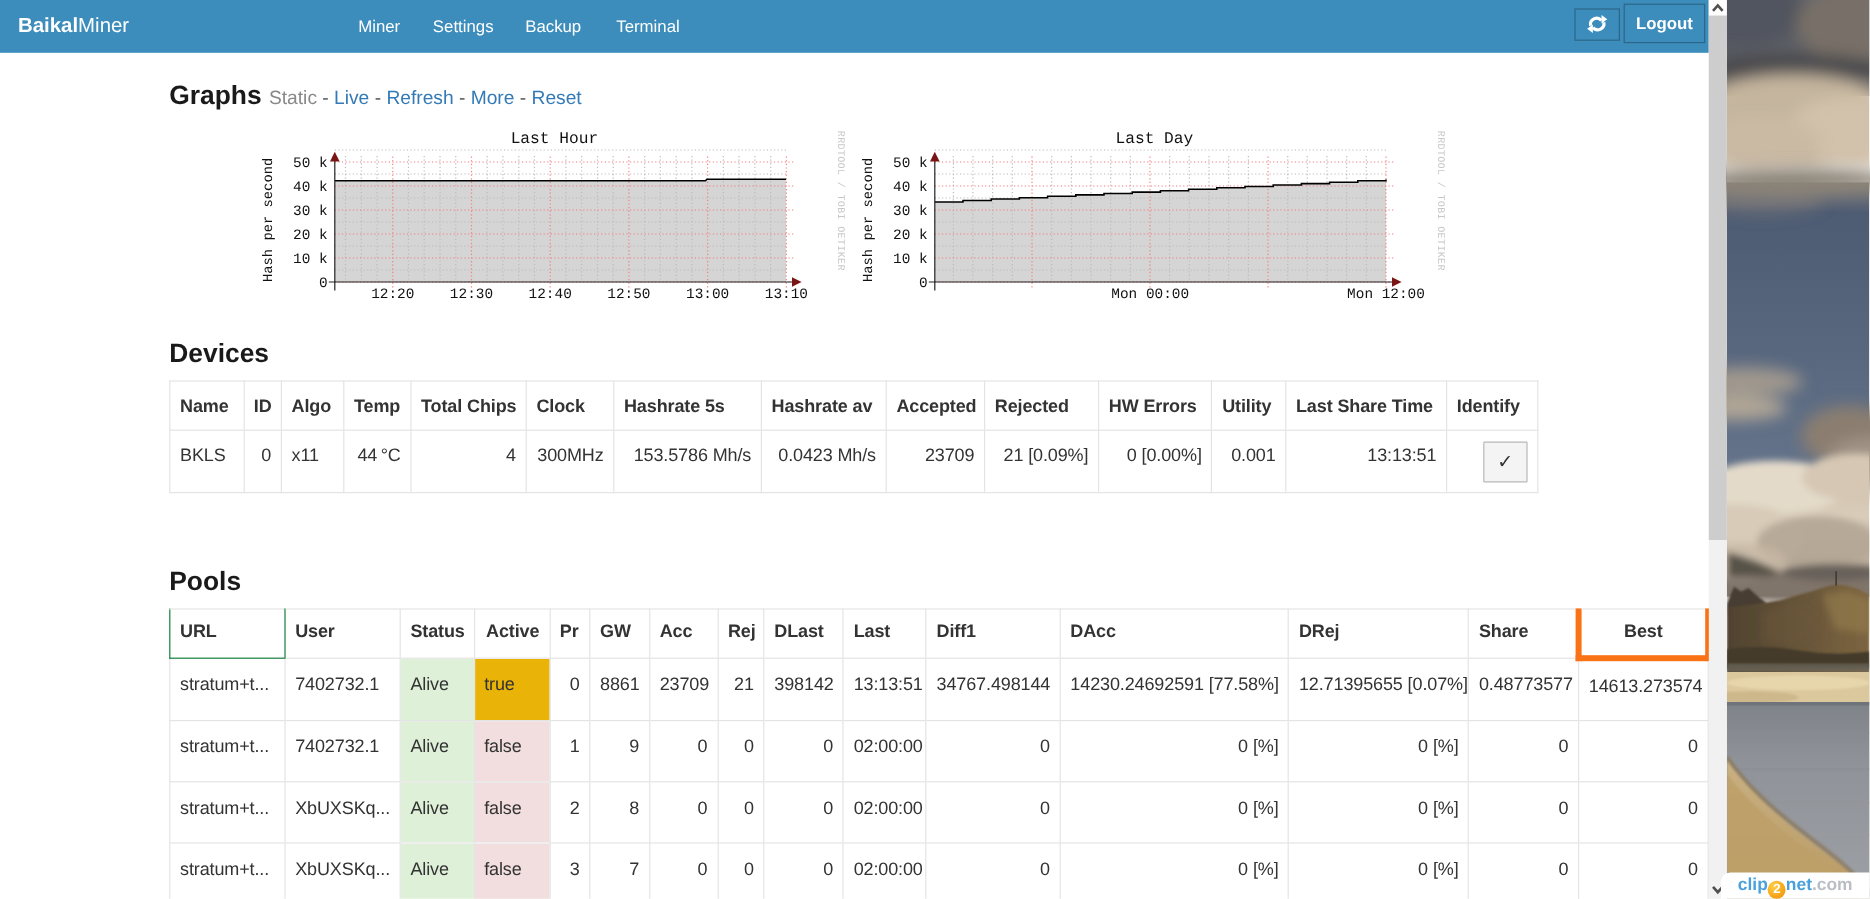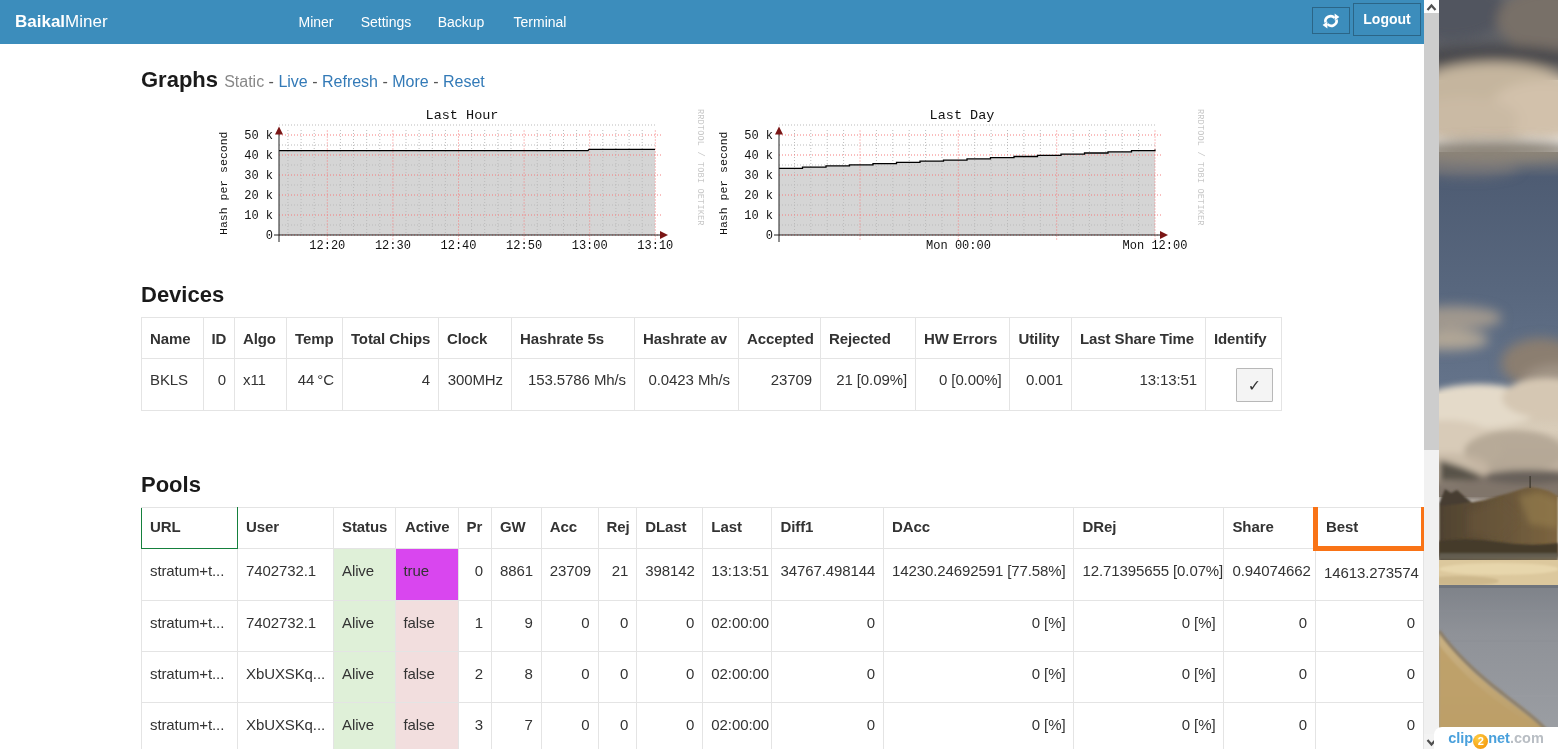--- a/index.html
+++ b/index.html
@@ -192,37 +192,37 @@
 <th style="border:1px solid #e4e4e4;border-top:1px solid #e4e4e4;padding:7px 8px 7px;text-align:left;vertical-align:top;font-weight:bold;line-height:24px;overflow:hidden;white-space:nowrap">Pr</th>
 <th style="border:1px solid #e4e4e4;border-top:1px solid #e4e4e4;padding:7px 8px 7px;text-align:left;vertical-align:top;font-weight:bold;line-height:24px;overflow:hidden;white-space:nowrap">GW</th>
 <th style="border:1px solid #e4e4e4;border-top:1px solid #e4e4e4;padding:7px 8px 7px;text-align:left;vertical-align:top;font-weight:bold;line-height:24px;overflow:hidden;white-space:nowrap">Acc</th>
 <th style="border:1px solid #e4e4e4;border-top:1px solid #e4e4e4;padding:7px 8px 7px;text-align:left;vertical-align:top;font-weight:bold;line-height:24px;overflow:hidden;white-space:nowrap">Rej</th>
 <th style="border:1px solid #e4e4e4;border-top:1px solid #e4e4e4;padding:7px 8px 7px;text-align:left;vertical-align:top;font-weight:bold;line-height:24px;overflow:hidden;white-space:nowrap">DLast</th>
 <th style="border:1px solid #e4e4e4;border-top:1px solid #e4e4e4;padding:7px 8px 7px;text-align:left;vertical-align:top;font-weight:bold;line-height:24px;overflow:hidden;white-space:nowrap">Last</th>
 <th style="border:1px solid #e4e4e4;border-top:1px solid #e4e4e4;padding:7px 8px 7px;text-align:left;vertical-align:top;font-weight:bold;line-height:24px;overflow:hidden;white-space:nowrap">Diff1</th>
 <th style="border:1px solid #e4e4e4;border-top:1px solid #e4e4e4;padding:7px 8px 7px;text-align:left;vertical-align:top;font-weight:bold;line-height:24px;overflow:hidden;white-space:nowrap">DAcc</th>
 <th style="border:1px solid #e4e4e4;border-top:1px solid #e4e4e4;padding:7px 8px 7px;text-align:left;vertical-align:top;font-weight:bold;line-height:24px;overflow:hidden;white-space:nowrap">DRej</th>
 <th style="border:1px solid #e4e4e4;border-top:1px solid #e4e4e4;padding:7px 8px 7px;text-align:left;vertical-align:top;font-weight:bold;line-height:24px;overflow:hidden;white-space:nowrap">Share</th>
-<th style="border:5px solid #f97316;border-top:1px solid #e4e4e4;padding:7px 8px 7px;text-align:left;vertical-align:top;font-weight:bold;line-height:24px;overflow:hidden;white-space:nowrap">Best</th>
+<th style="border:5px solid #f97316;border-top:1px solid #e4e4e4;padding:7px 8px 7px;text-align:center;vertical-align:top;font-weight:bold;line-height:24px;overflow:hidden;white-space:nowrap">Best</th>
 </tr>
 <tr style="height:52px">
 <td style="border:1px solid #e4e4e4;padding:10px 8px 7px;text-align:left;vertical-align:top;line-height:24px;overflow:hidden;white-space:nowrap">stratum+t...</td>
 <td style="border:1px solid #e4e4e4;padding:10px 8px 7px;text-align:left;vertical-align:top;line-height:24px;overflow:hidden;white-space:nowrap">7402732.1</td>
 <td style="border:1px solid #e4e4e4;padding:10px 8px 7px;text-align:left;vertical-align:top;line-height:24px;overflow:hidden;white-space:nowrap;background:#dff0d8">Alive</td>
-<td style="border:1px solid #e4e4e4;padding:10px 8px 7px;text-align:left;vertical-align:top;line-height:24px;overflow:hidden;white-space:nowrap;background:#d946ef">true</td>
+<td style="border:1px solid #e4e4e4;padding:10px 8px 7px;text-align:left;vertical-align:top;line-height:24px;overflow:hidden;white-space:nowrap;background:#eab308">true</td>
 <td style="border:1px solid #e4e4e4;padding:10px 8px 7px;text-align:right;vertical-align:top;line-height:24px;overflow:hidden;white-space:nowrap">0</td>
 <td style="border:1px solid #e4e4e4;padding:10px 8px 7px;text-align:right;vertical-align:top;line-height:24px;overflow:hidden;white-space:nowrap">8861</td>
 <td style="border:1px solid #e4e4e4;padding:10px 8px 7px;text-align:right;vertical-align:top;line-height:24px;overflow:hidden;white-space:nowrap">23709</td>
 <td style="border:1px solid #e4e4e4;padding:10px 8px 7px;text-align:right;vertical-align:top;line-height:24px;overflow:hidden;white-space:nowrap">21</td>
 <td style="border:1px solid #e4e4e4;padding:10px 8px 7px;text-align:right;vertical-align:top;line-height:24px;overflow:hidden;white-space:nowrap">398142</td>
 <td style="border:1px solid #e4e4e4;padding:10px 8px 7px;text-align:right;vertical-align:top;line-height:24px;overflow:hidden;white-space:nowrap">13:13:51</td>
 <td style="border:1px solid #e4e4e4;padding:10px 8px 7px;text-align:right;vertical-align:top;line-height:24px;overflow:hidden;white-space:nowrap">34767.498144</td>
 <td style="border:1px solid #e4e4e4;padding:10px 8px 7px;text-align:right;vertical-align:top;line-height:24px;overflow:hidden;white-space:nowrap">14230.24692591 [77.58%]</td>
 <td style="border:1px solid #e4e4e4;padding:10px 8px 7px;text-align:right;vertical-align:top;line-height:24px;overflow:hidden;white-space:nowrap">12.71395655 [0.07%]</td>
-<td style="border:1px solid #e4e4e4;padding:10px 8px 7px;text-align:right;vertical-align:top;line-height:24px;overflow:hidden;white-space:nowrap">0.94074662</td>
+<td style="border:1px solid #e4e4e4;padding:10px 8px 7px;text-align:right;vertical-align:top;line-height:24px;overflow:hidden;white-space:nowrap">0.48773577</td>
 <td style="border:1px solid #e4e4e4;padding:10px 8px 7px;text-align:right;vertical-align:top;line-height:24px;overflow:hidden;white-space:nowrap">14613.273574</td>
 </tr>
 <tr style="height:51px">
 <td style="border:1px solid #e4e4e4;padding:10px 8px 7px;text-align:left;vertical-align:top;line-height:24px;overflow:hidden;white-space:nowrap">stratum+t...</td>
 <td style="border:1px solid #e4e4e4;padding:10px 8px 7px;text-align:left;vertical-align:top;line-height:24px;overflow:hidden;white-space:nowrap">7402732.1</td>
 <td style="border:1px solid #e4e4e4;padding:10px 8px 7px;text-align:left;vertical-align:top;line-height:24px;overflow:hidden;white-space:nowrap;background:#dff0d8">Alive</td>
 <td style="border:1px solid #e4e4e4;padding:10px 8px 7px;text-align:left;vertical-align:top;line-height:24px;overflow:hidden;white-space:nowrap;background:#f2dede">false</td>
 <td style="border:1px solid #e4e4e4;padding:10px 8px 7px;text-align:right;vertical-align:top;line-height:24px;overflow:hidden;white-space:nowrap">1</td>
 <td style="border:1px solid #e4e4e4;padding:10px 8px 7px;text-align:right;vertical-align:top;line-height:24px;overflow:hidden;white-space:nowrap">9</td>
 <td style="border:1px solid #e4e4e4;padding:10px 8px 7px;text-align:right;vertical-align:top;line-height:24px;overflow:hidden;white-space:nowrap">0</td>

